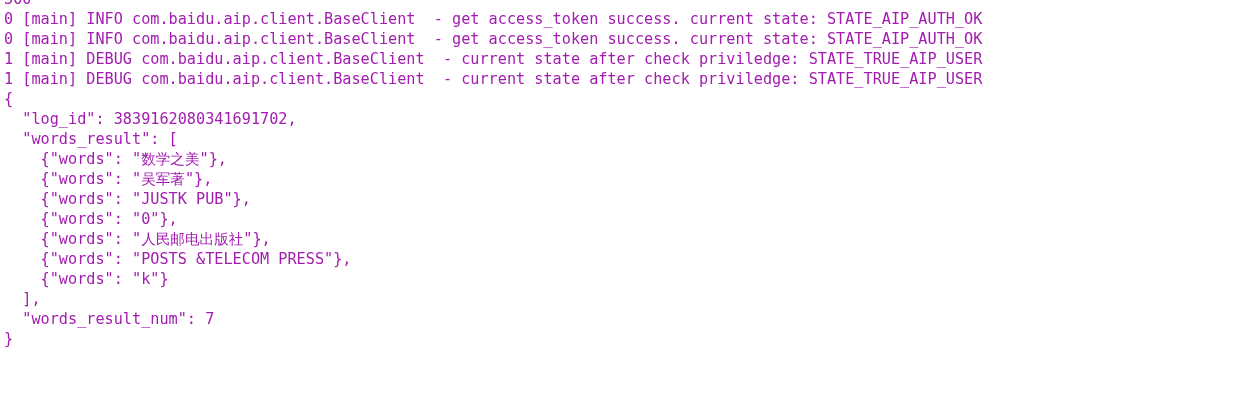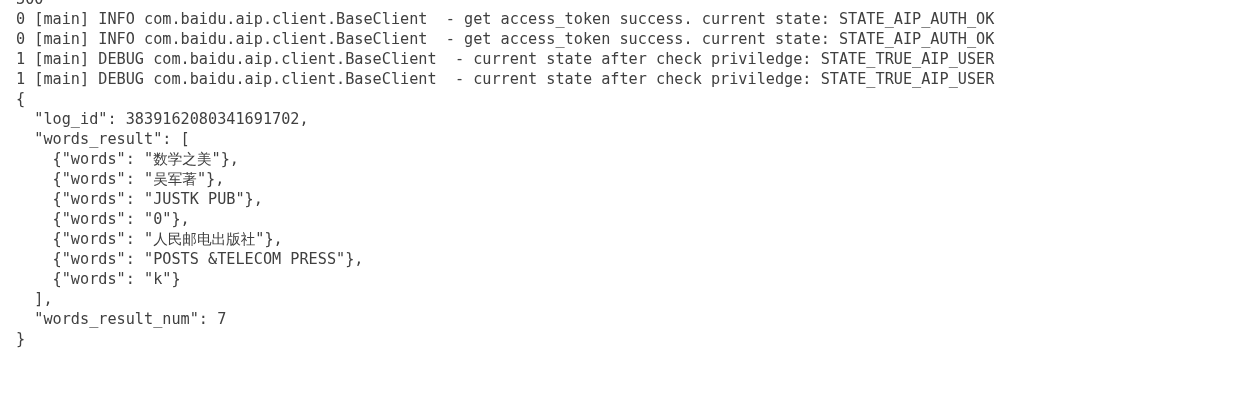--- a/index.html
+++ b/index.html
@@ -31,24 +31,24 @@
     
     top: -11px;
     width: 1240px;
   }
 
   .log-line {
     font-family: "DejaVu Sans Mono", "Liberation Mono", monospace;
     font-size: 15.2px;
     line-height: 20px;
     height: 20px;
-    color: #404040;
+    color: #a21caf;
     white-space: pre;
     letter-spacing: 0px;
-    padding-left: 16px;
+    padding-left: 4px;
   }
 
   
   .cjk {
     font-family: "DejaVu Sans", "Liberation Sans", sans-serif;
     font-size: 14.6px;
     margin-top: 14px;
   }
 </style>
 </head>

